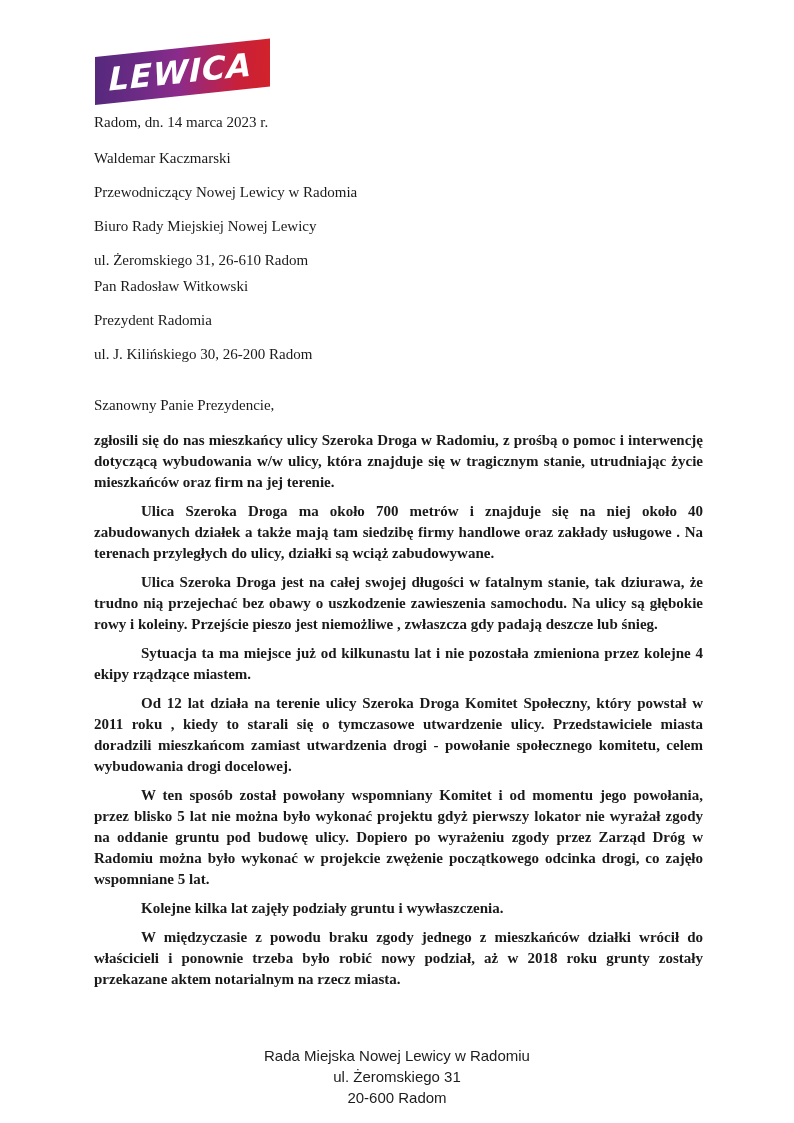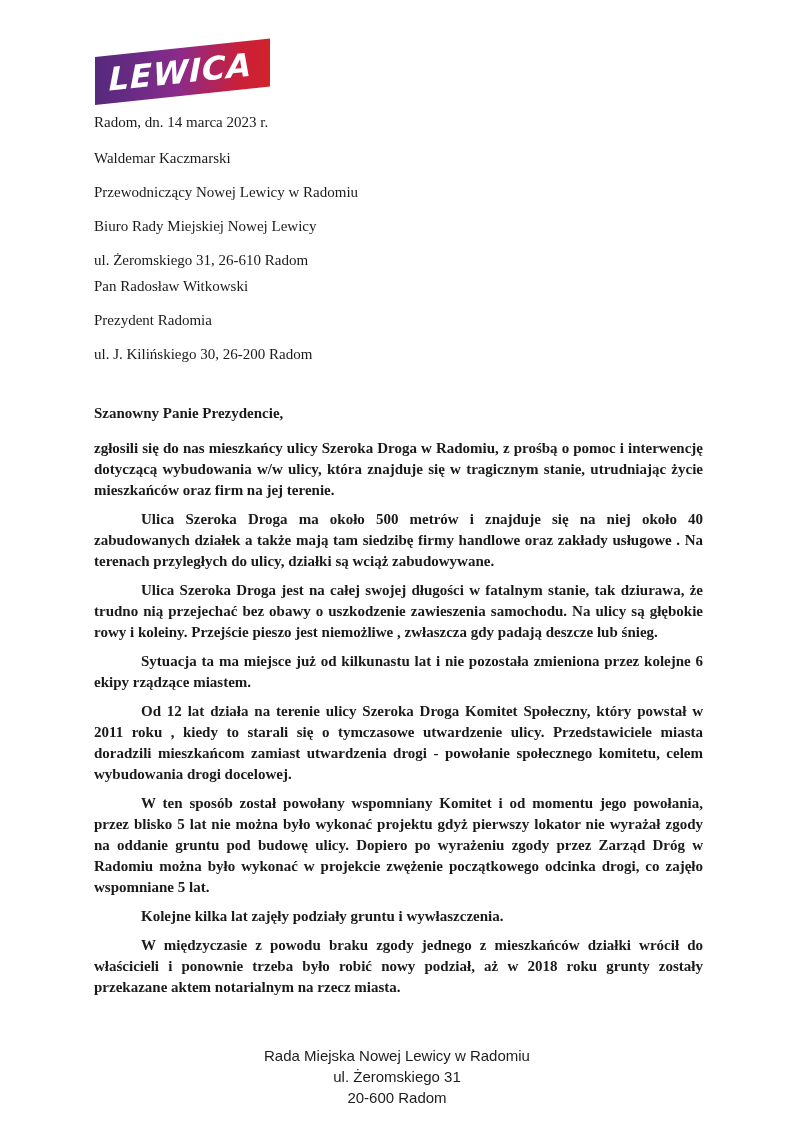--- a/index.html
+++ b/index.html
@@ -74,22 +74,21 @@
   
   .letter-body {
     position: absolute;
     top: 391px;
     left: 94px;
     right: 91px;
     font-size: 15px;
     line-height: 21px;
   }
   .salutation {
-    margin: 12px 0 14px 0;
-    font-weight: bold;
+    margin: 4px 0 14px 0;
   }
   .para {
     margin: 0 0 8px 0;
     text-align: justify;
     font-weight: bold;
   }
   .para.indent {
     text-indent: 47px;
   }
 
@@ -113,37 +112,37 @@
 <div class="page">
 
   <div class="logo-banner">
     <span class="logo-text">LEWICA</span>
   </div>
 
   <div class="date-line">Radom, dn. 14 marca 2023 r.</div>
 
   <div class="sender-block">
     <div>Waldemar Kaczmarski</div>
-    <div>Przewodniczący Nowej Lewicy w Radomiu</div>
+    <div>Przewodniczący Nowej Lewicy w Radomia</div>
     <div>Biuro Rady Miejskiej Nowej Lewicy</div>
     <div>ul. Żeromskiego 31, 26-610 Radom</div>
   </div>
 
   <div class="recipient-block">
     <div>Pan Radosław Witkowski</div>
     <div>Prezydent Radomia</div>
     <div>ul. J. Kilińskiego 30, 26-200 Radom</div>
   </div>
 
   <div class="letter-body">
     <p class="salutation">Szanowny Panie Prezydencie,</p>
     <p class="para">zgłosili się do nas mieszkańcy ulicy Szeroka Droga w Radomiu, z prośbą o pomoc i interwencję dotyczącą wybudowania w/w ulicy, która znajduje się w tragicznym stanie, utrudniając życie mieszkańców oraz firm na jej terenie.</p>
-    <p class="para indent">Ulica Szeroka Droga ma około 500 metrów i znajduje się na niej około 40 zabudowanych działek a także mają tam siedzibę firmy handlowe oraz zakłady usługowe . Na terenach przyległych do ulicy, działki są wciąż zabudowywane.</p>
+    <p class="para indent">Ulica Szeroka Droga ma około 700 metrów i znajduje się na niej około 40 zabudowanych działek a także mają tam siedzibę firmy handlowe oraz zakłady usługowe . Na terenach przyległych do ulicy, działki są wciąż zabudowywane.</p>
     <p class="para indent">Ulica Szeroka Droga jest na całej swojej długości w fatalnym stanie, tak dziurawa, że trudno nią przejechać bez obawy o uszkodzenie zawieszenia samochodu. Na ulicy są głębokie rowy i koleiny. Przejście pieszo jest niemożliwe , zwłaszcza gdy padają deszcze lub śnieg.</p>
-    <p class="para indent">Sytuacja ta ma miejsce już od kilkunastu lat i nie pozostała zmieniona przez kolejne 6 ekipy rządzące miastem.</p>
+    <p class="para indent">Sytuacja ta ma miejsce już od kilkunastu lat i nie pozostała zmieniona przez kolejne 4 ekipy rządzące miastem.</p>
     <p class="para indent">Od 12 lat działa na terenie ulicy Szeroka Droga Komitet Społeczny, który powstał w 2011 roku , kiedy to starali się o tymczasowe utwardzenie ulicy. Przedstawiciele miasta doradzili mieszkańcom zamiast utwardzenia drogi - powołanie społecznego komitetu, celem wybudowania drogi docelowej.</p>
     <p class="para indent">W ten sposób został powołany wspomniany Komitet i od momentu jego powołania, przez blisko 5 lat nie można było wykonać projektu gdyż pierwszy lokator nie wyrażał zgody na oddanie gruntu pod budowę ulicy. Dopiero po wyrażeniu zgody przez Zarząd Dróg w Radomiu można było wykonać w projekcie zwężenie początkowego odcinka drogi, co zajęło wspomniane 5 lat.</p>
     <p class="para indent">Kolejne kilka lat zajęły podziały gruntu i wywłaszczenia.</p>
     <p class="para indent">W międzyczasie z powodu braku zgody jednego z mieszkańców działki wrócił do właścicieli i ponownie trzeba było robić nowy podział, aż w 2018 roku grunty zostały przekazane aktem notarialnym na rzecz miasta.</p>
   </div>
 
   <div class="page-footer">
     <div>Rada Miejska Nowej Lewicy w Radomiu</div>
     <div>ul. Żeromskiego 31</div>
     <div>20-600 Radom</div>

